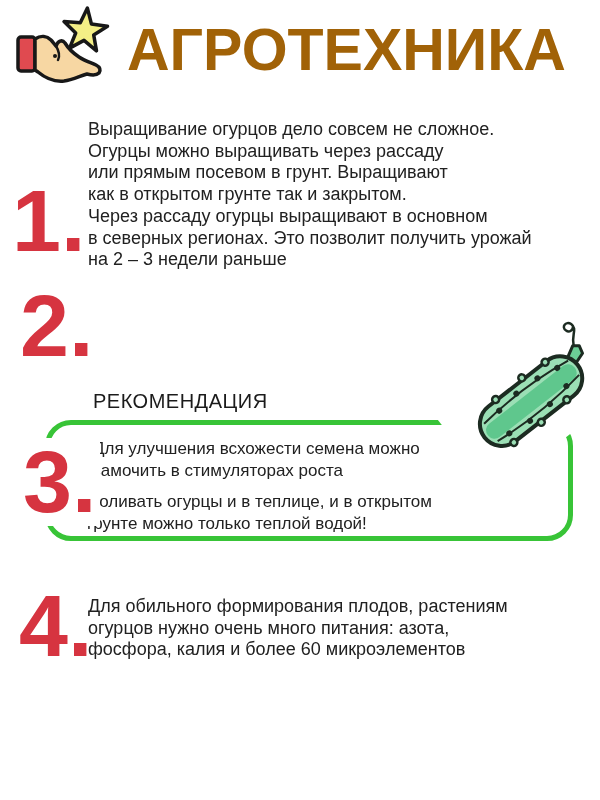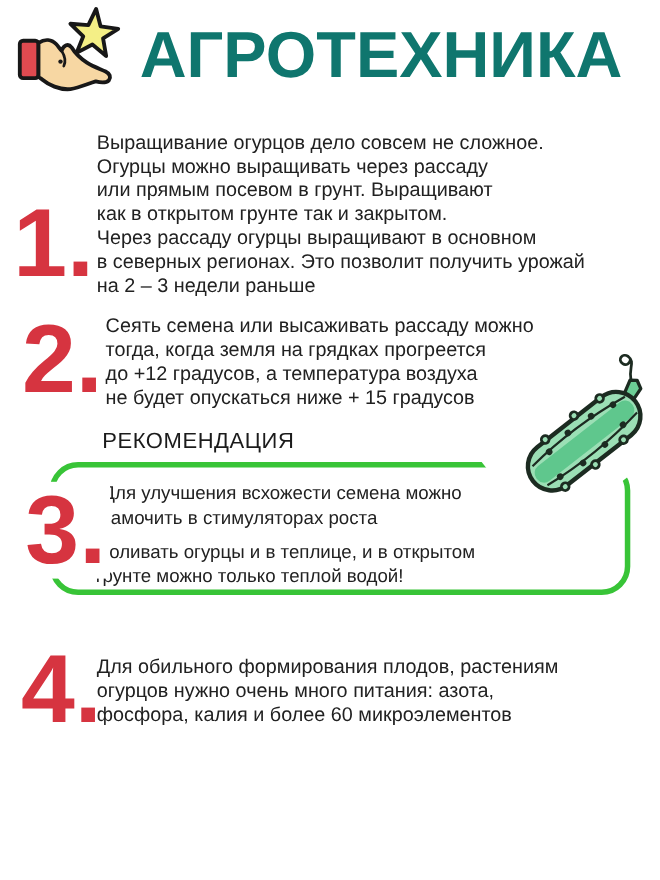--- a/index.html
+++ b/index.html
@@ -13,21 +13,21 @@
     color:#212121;
   }
   .abs{position:absolute;}
 
   
   .page-title{
     left:127px;top:21px;
     font-size:59px;line-height:1;
     font-weight:bold;
     letter-spacing:0px;
-    color:#0f766e;
+    color:#a16207;
     white-space:nowrap;
   }
   .icon-hand-star{left:6px;top:4px;width:112px;height:88px;}
 
   
   .sec-heading{
     font-size:20px;line-height:24px;
     font-weight:normal;
     letter-spacing:0.5px;
     color:#1b1b1b;
@@ -93,24 +93,20 @@
 
   <div class="abs body-text b-s1">Выращивание огурцов дело совсем не сложное.
 Огурцы можно выращивать через рассаду
 или прямым посевом в грунт. Выращивают
 как в открытом грунте так и закрытом.
 Через рассаду огурцы выращивают в основном
 в северных регионах. Это позволит получить урожай
 на 2 – 3 недели раньше</div>
   <div class="abs big-num n1">1.</div>
 
-  <div class="abs body-text b-s2">Сеять семена или высаживать рассаду можно
-тогда, когда земля на грядках прогреется
-до +12 градусов, а температура воздуха
-не будет опускаться ниже + 15 градусов</div>
   <div class="abs big-num n2">2.</div>
 
   <div class="abs sec-heading h-rec">РЕКОМЕНДАЦИЯ</div>
 
   <div class="abs rec-box">
     <div class="tip tip-1">Для улучшения всхожести семена можно
 замочить в стимуляторах роста</div>
     <div class="tip tip-2">Поливать огурцы и в теплице, и в открытом
 грунте можно только теплой водой!</div>
   </div>

